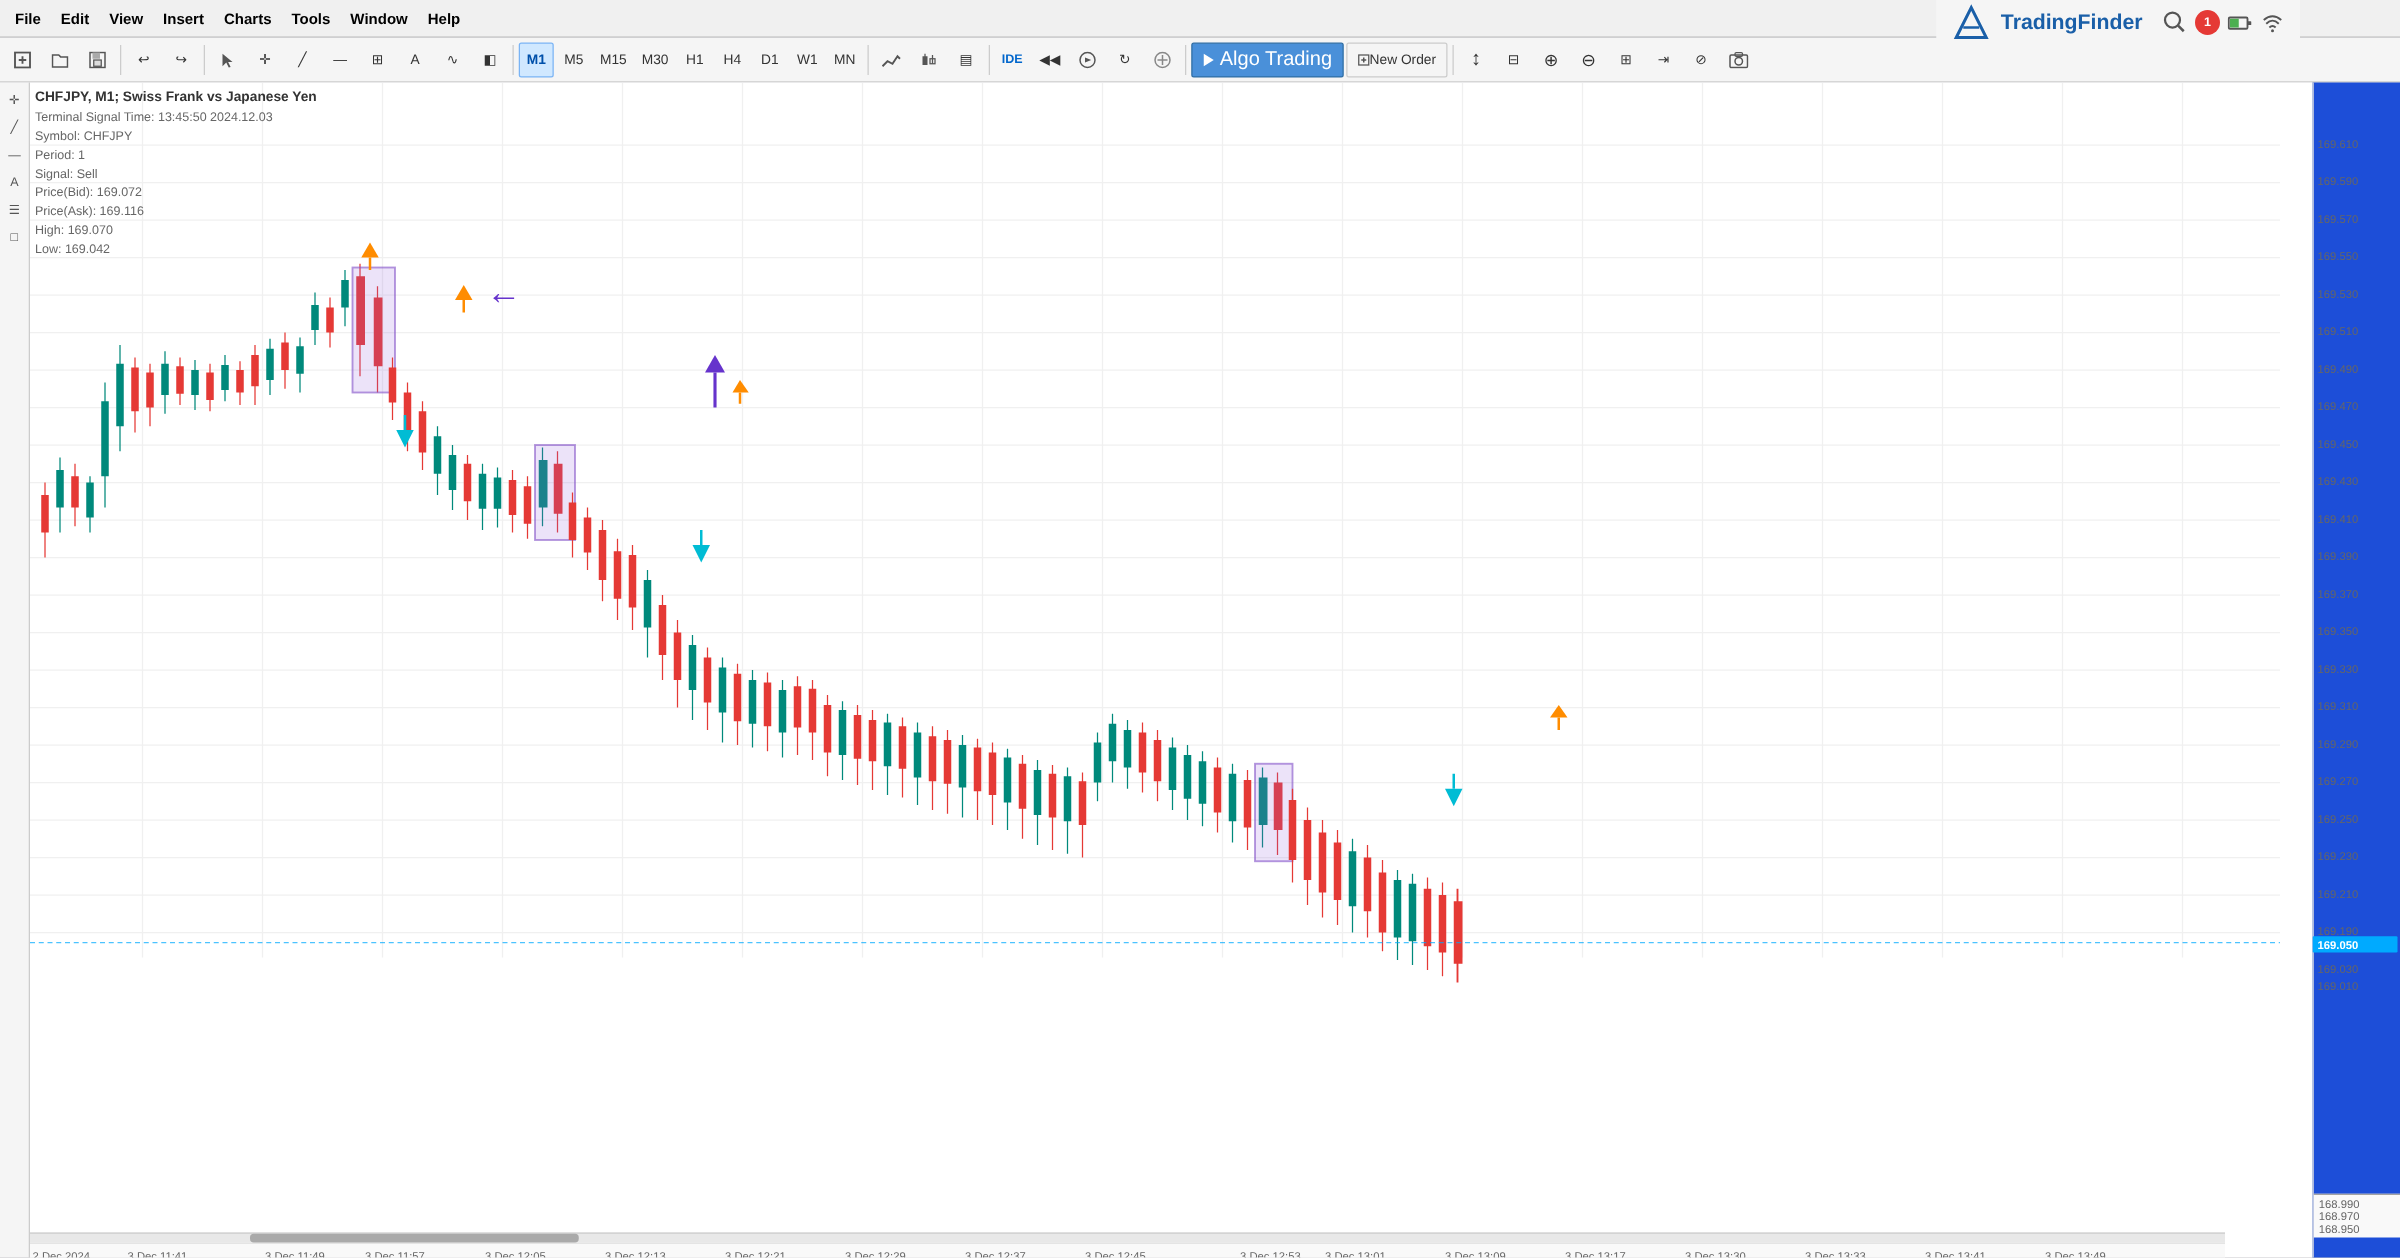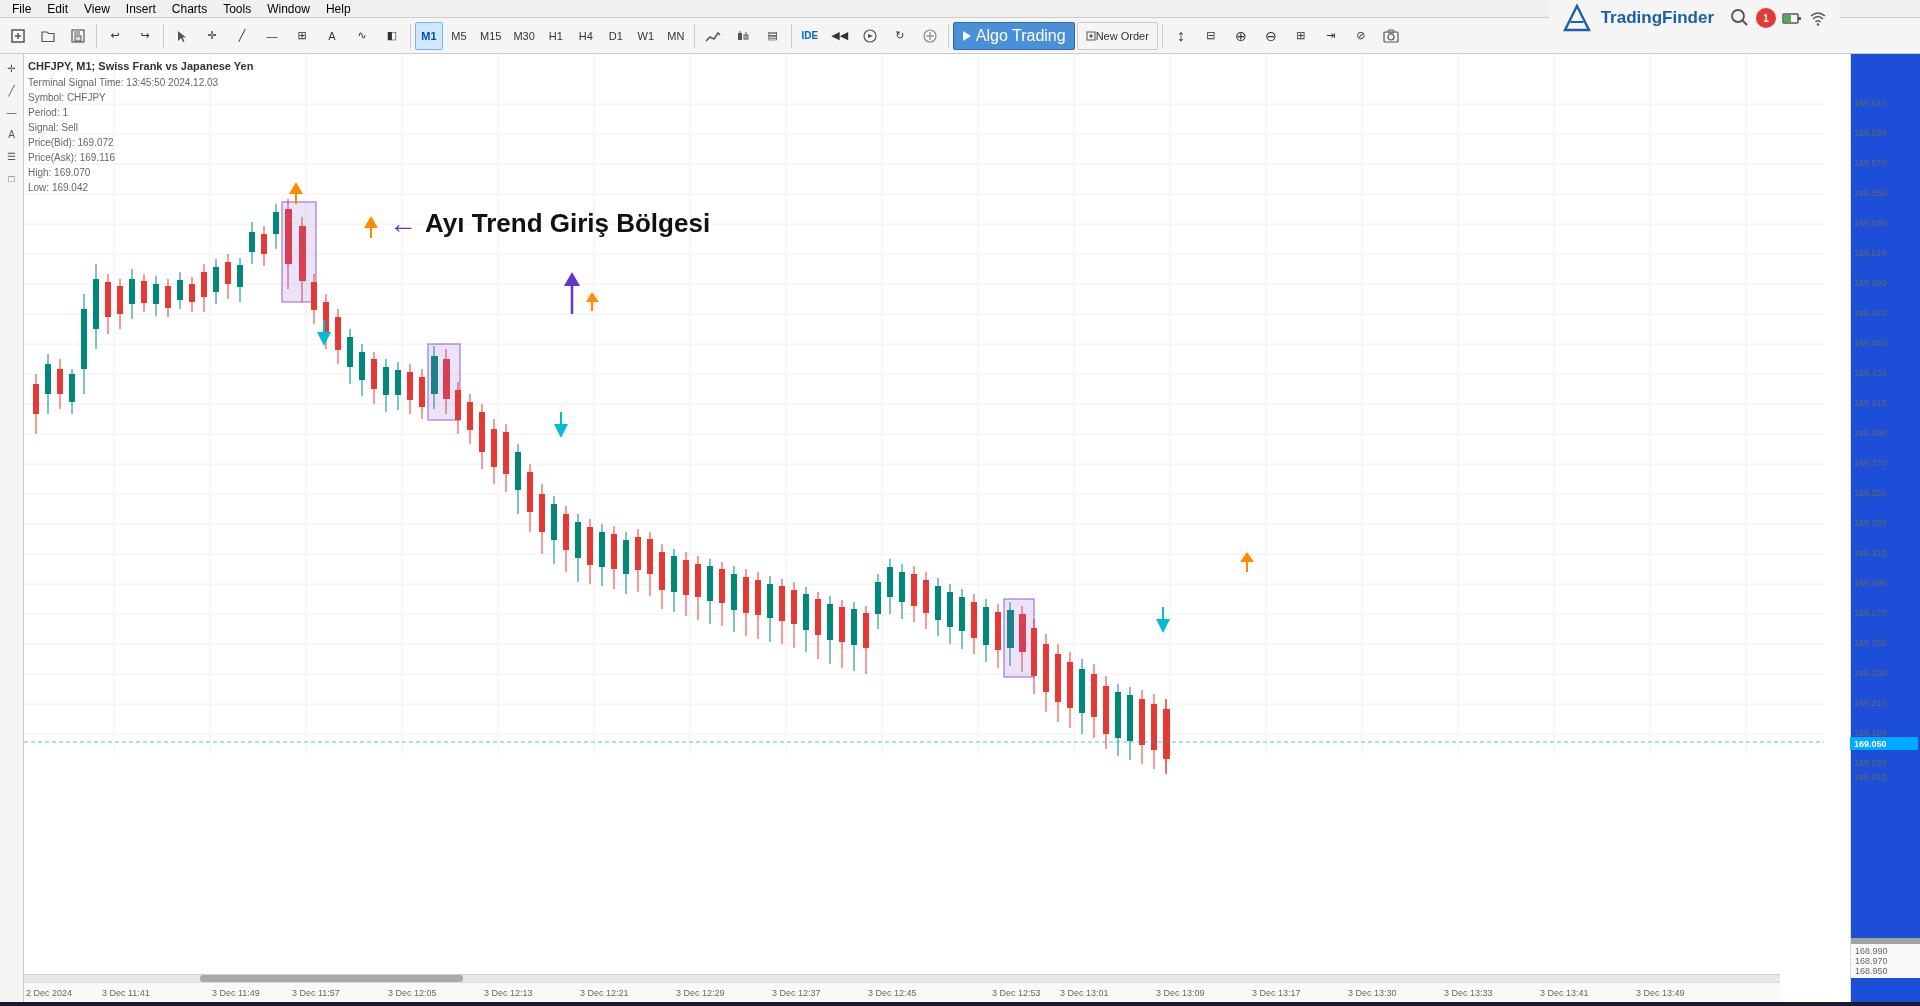--- a/index.html
+++ b/index.html
@@ -1,22 +1,22 @@
 <!DOCTYPE html>
 <html><head>
   <meta charset="utf-8">
   <style>
     * { margin: 0; padding: 0; box-sizing: border-box; }
     body { width: 1920px; height: 1006px; background: #1a1a2e; font-family: 'Segoe UI', Arial, sans-serif; overflow: hidden; }
 
     
     #menu-bar {
-      display: flex; align-items: center; height: 18px;
+      display: flex; align-items: center; height: 30px;
       background: #f0f0f0; border-bottom: 1px solid #ccc;
-      font-size: 12px; color: #000; padding: 0 4px;
+      font-size: 12px; color: #000; padding: 0 4px; font-weight: bold;
     }
     #menu-bar span { padding: 2px 8px; cursor: pointer; }
 
     
     #toolbar {
       display: flex; align-items: center; height: 36px;
       background: #f5f5f5; border-bottom: 1px solid #ccc;
       padding: 0 4px; gap: 2px;
     }
     .tb-btn {
@@ -609,21 +609,20 @@
       <polygon points="530,370 537,384 544,370" fill="#00bcd4"></polygon>
       <line x1="537" y1="358" x2="537" y2="370" stroke="#00bcd4" stroke-width="2"></line>
 
       <polygon points="1132,565 1139,579 1146,565" fill="#00bcd4"></polygon>
       <line x1="1139" y1="553" x2="1139" y2="565" stroke="#00bcd4" stroke-width="2"></line>
 
     </svg>
 
     <div style="position:absolute; top:154px; left:365px; display:flex; align-items:center; gap:8px; pointer-events:none; z-index:20;">
       <span style="font-size:28px; font-weight:bold; color:#6633cc; line-height:1;">←</span>
-      <span style="font-size:26px; font-weight:900; color:#111; font-family:Arial,sans-serif;">Ayı Trend Giriş Bölgesi</span>
     </div>
 
     <div id="chart-info">
       <div class="symbol-name">CHFJPY, M1;  Swiss Frank vs Japanese Yen</div>
       <div>Terminal Signal Time: 13:45:50  2024.12.03</div>
       <div>Symbol: CHFJPY</div>
       <div>Period: 1</div>
       <div>Signal: Sell</div>
       <div>Price(Bid): 169.072</div>
       <div>Price(Ask): 169.116</div>
@@ -683,19 +682,19 @@
       <text x="4" y="622" font-size="9" fill="#666">169.230</text>
       <text x="4" y="652" font-size="9" fill="#666">169.210</text>
       <text x="4" y="682" font-size="9" fill="#666">169.190</text>
 
       <rect x="0" y="683" width="68" height="13" fill="#00aaff" rx="1"></rect>
       <text x="4" y="693" font-size="9" fill="#fff" font-weight="bold">169.050</text>
       <text x="4" y="712" font-size="9" fill="#666">169.030</text>
       <text x="4" y="726" font-size="9" fill="#666">169.010</text>
     </svg>
 
-    <div style="position:absolute;bottom:24px;left:0;right:0;background:#f9f9f9;border-top:6px solid #a3a3a3;padding:2px 4px;font-size:9px;color:#666;margin-top:12px;">
+    <div style="position:absolute;bottom:24px;left:0;right:0;background:#f9f9f9;border-top:1px solid #a3a3a3;padding:2px 4px;font-size:9px;color:#666;margin-top:12px;">
       <div>168.990</div>
       <div>168.970</div>
       <div>168.950</div>
     </div>
   </div>
 </div>
 
 </body></html>

